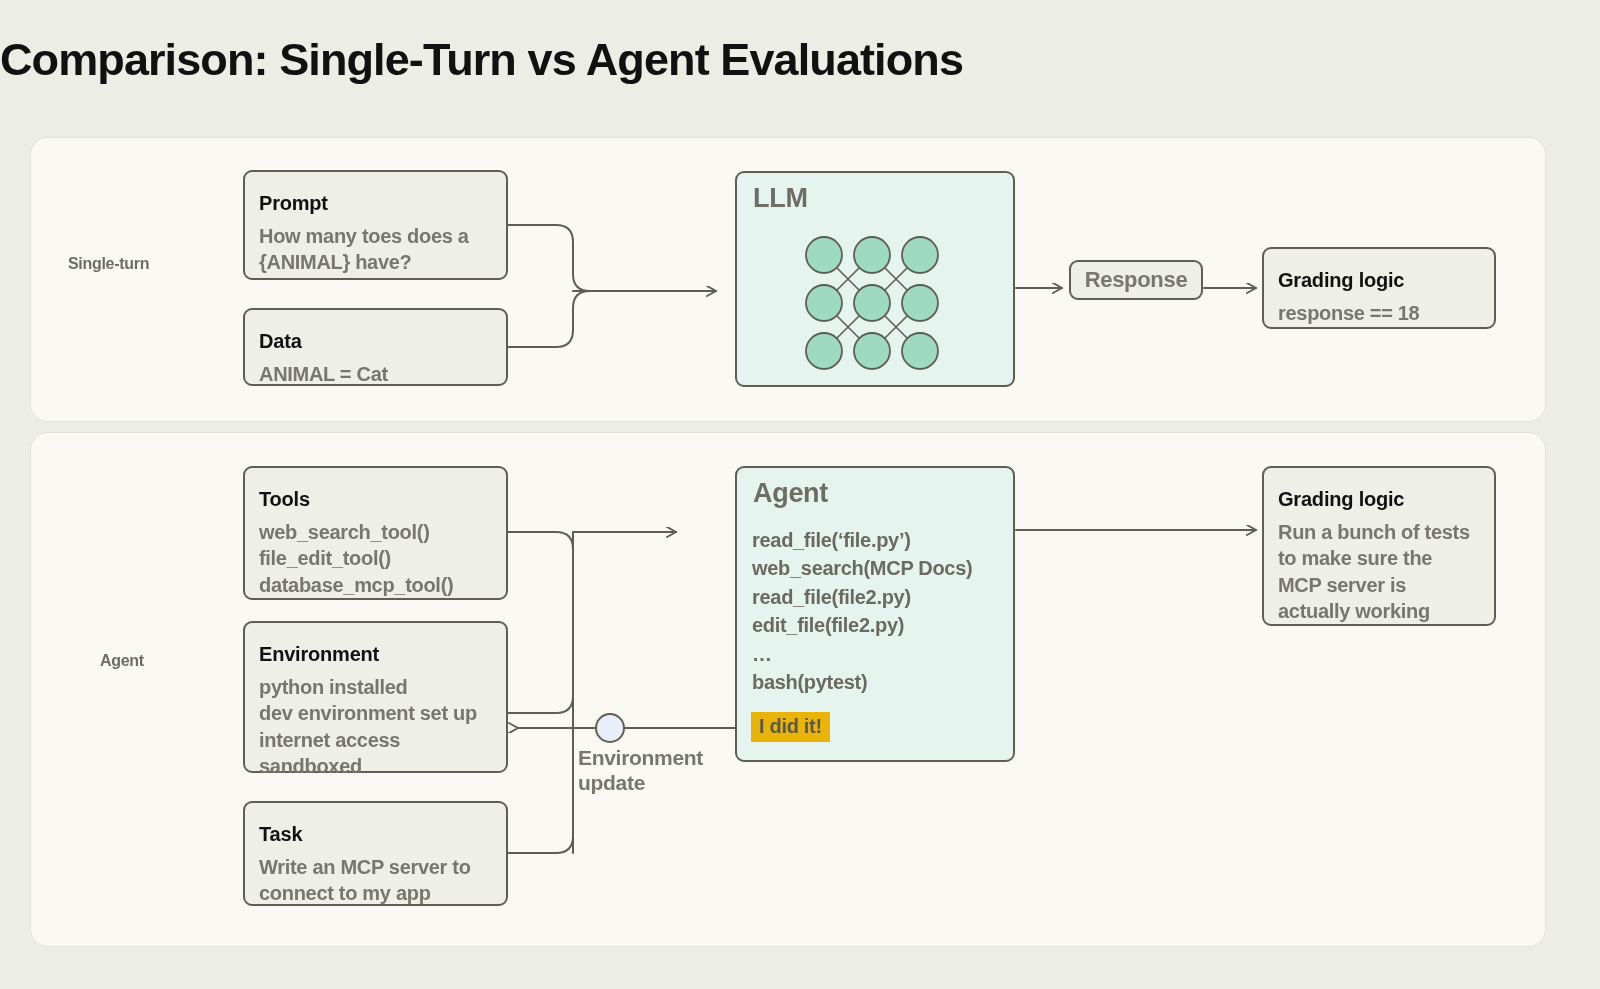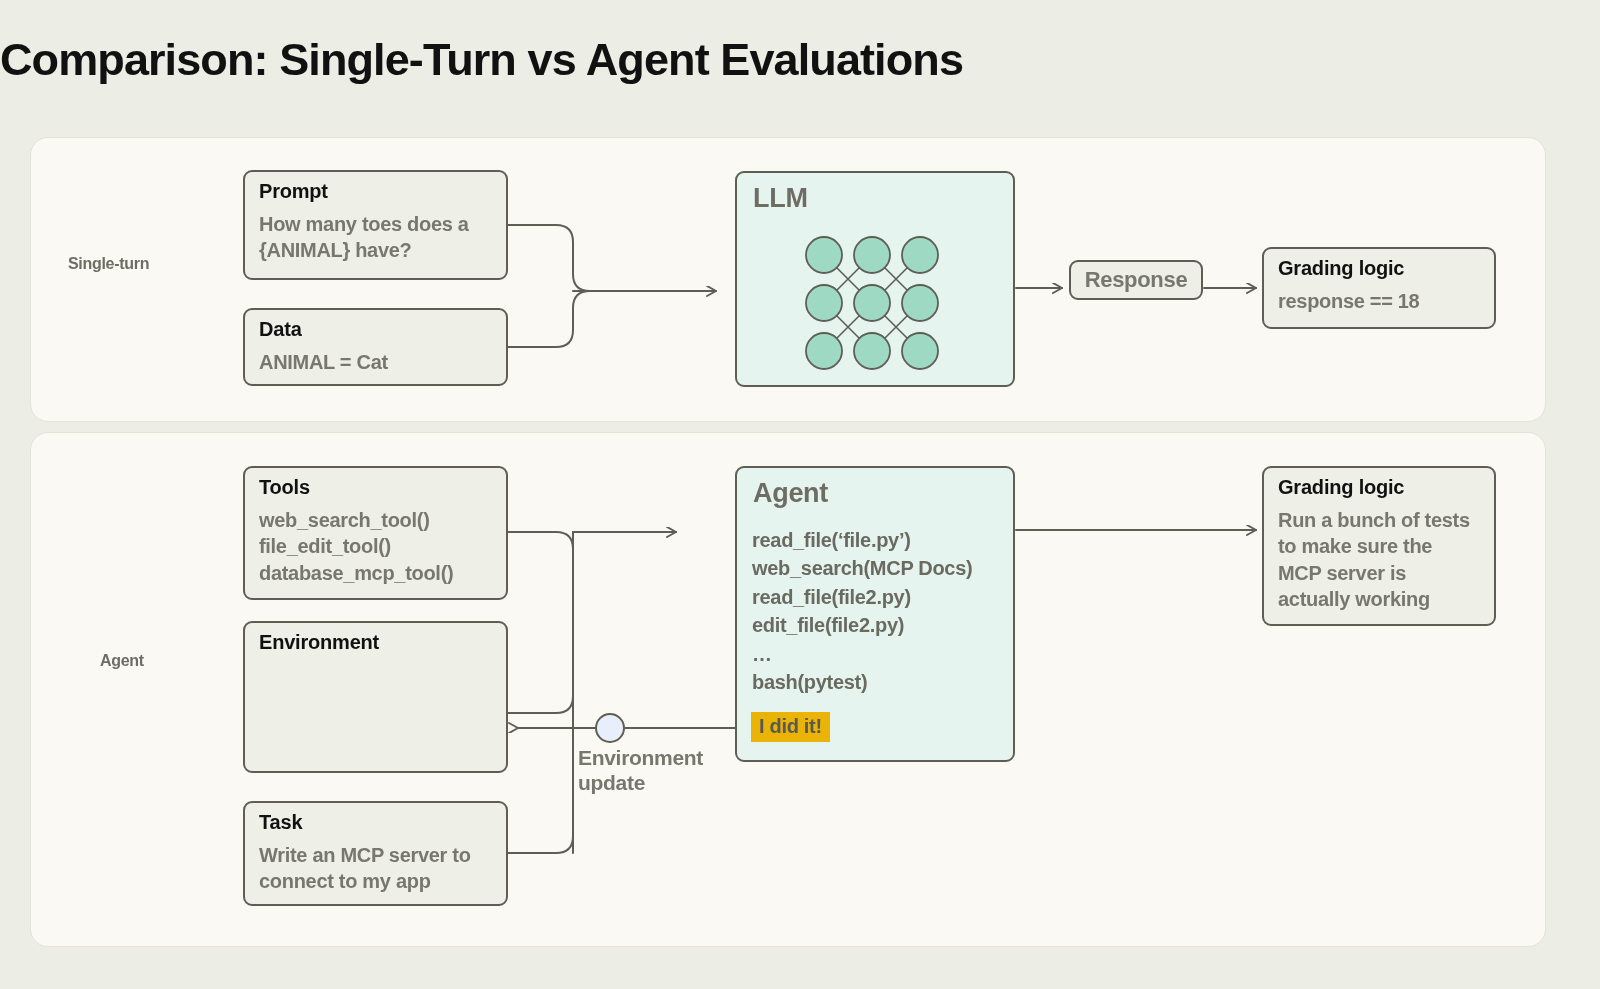--- a/index.html
+++ b/index.html
@@ -54,21 +54,21 @@
   #label-single { left: 68px; top: 255px; }
   #label-agent  { left: 100px; top: 652px; }
 
   
   .card {
     position: absolute;
     background: #eeefe6;
     border: 2px solid #5e5e55;
     border-radius: 9px;
     box-sizing: border-box;
-    padding: 8px 14px 14px 14px;
+    padding: 20px 14px 14px 14px;
   }
   .card .card-title {
     font-size: 20px;
     font-weight: bold;
     color: #111111;
     letter-spacing: -0.2px;
     margin-bottom: 9px;
     line-height: 1.1;
   }
   .card .card-body {
@@ -238,20 +238,24 @@
 
   <div class="card" id="card-tools">
     <div class="card-title">Tools</div>
     <div class="card-body">web_search_tool()
 file_edit_tool()
 database_mcp_tool()</div>
   </div>
 
   <div class="card" id="card-environment">
     <div class="card-title">Environment</div>
+    <div class="card-body">python installed
+dev environment set up
+internet access
+sandboxed</div>
   </div>
 
   <div class="card" id="card-task">
     <div class="card-title">Task</div>
     <div class="card-body">Write an MCP server to
 connect to my app</div>
   </div>
 
   <div class="mint-box" id="box-agent">
     <div class="mint-title">Agent</div>

